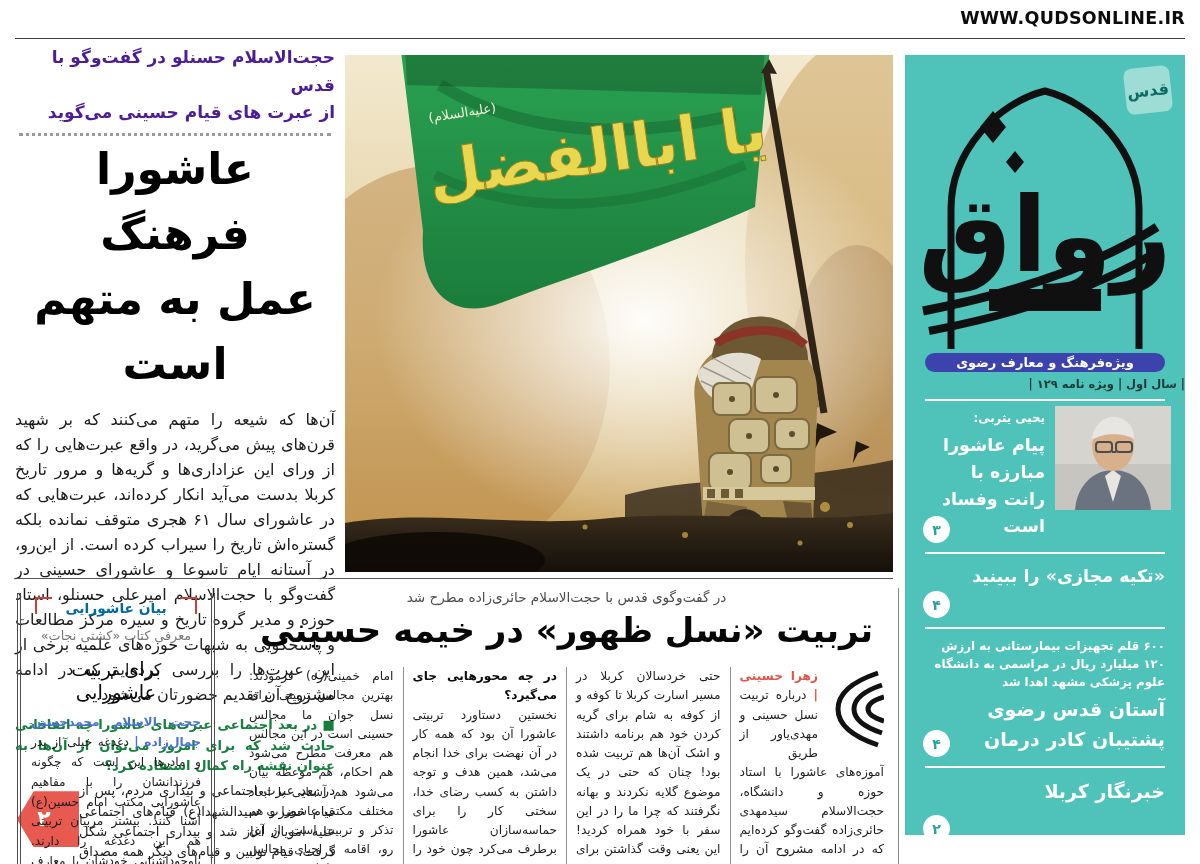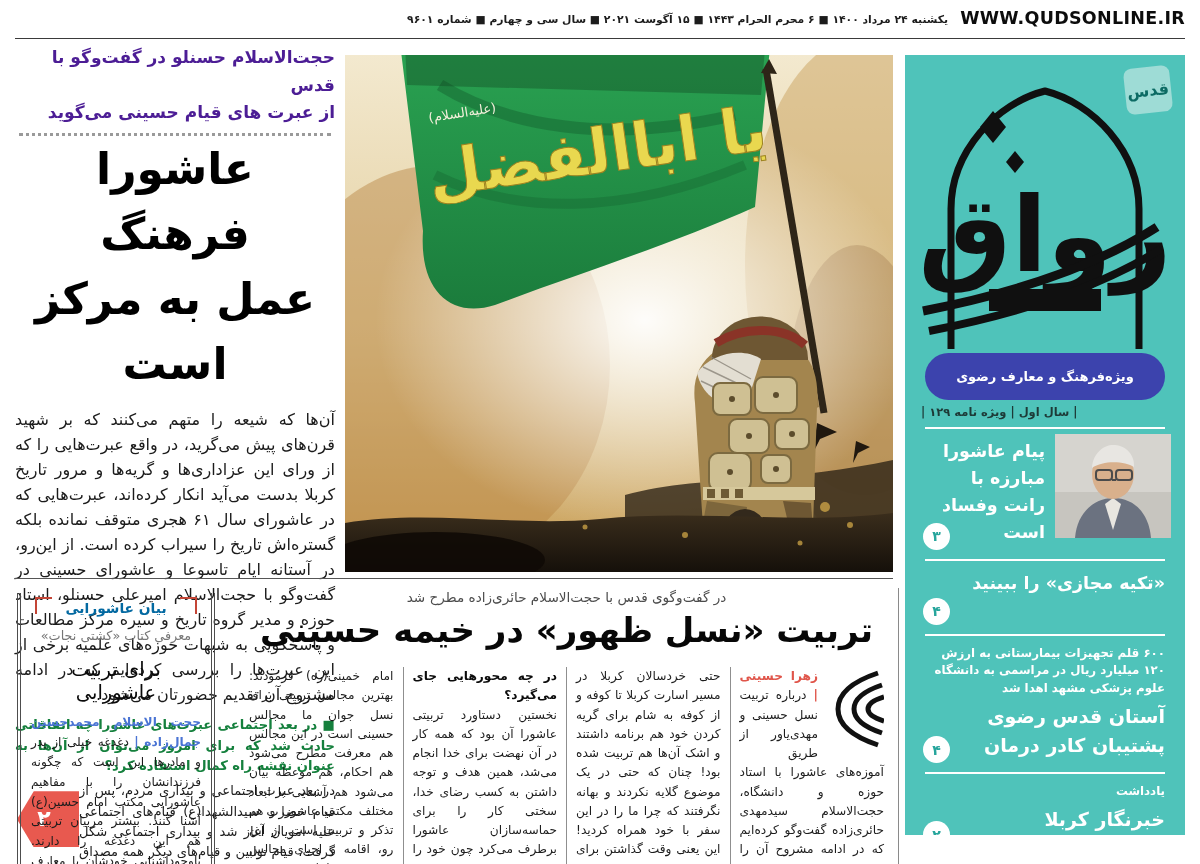--- a/index.html
+++ b/index.html
@@ -28,22 +28,22 @@
   .midrule{position:absolute;left:15px;top:578px;width:878px;border-top:1.4px solid #555;}
   .vrule{position:absolute;left:898px;top:588px;height:276px;border-left:1px solid #8a8a8a;}
 
   
   .sidebar{position:absolute;left:905px;top:55px;width:280px;height:780px;background:#4fc3ba;color:#fff;overflow:hidden;}
   .quds-mark{position:absolute;top:12px;right:14px;width:46px;height:46px;border-radius:8px;background:#9edcd6;
     display:flex;align-items:center;justify-content:center;transform:rotate(-6deg);
     color:#0c6b64;font-weight:bold;font-size:16px;}
   .mast{padding-top:4px;}
   .pill{margin:2px 20px 0;background:#3c43ad;border-radius:999px;text-align:center;font-size:13px;font-weight:bold;
-    color:#fff;padding:16px 4px;}
-  .issue{text-align:left;font-size:11.5px;font-weight:bold;color:#1d3a37;padding:5px 16px 8px;}
+    color:#fff;padding:2px 4px;}
+  .issue{text-align:right;font-size:11.5px;font-weight:bold;color:#1d3a37;padding:5px 0 8px;}
   .sb-sep{border-top:2px solid #ffffff;margin:0 20px;}
   .sb-item{position:relative;padding:9px 20px 12px;}
   .sb-kicker{font-size:11.8px;font-weight:bold;margin-bottom:4px;line-height:1.5;}
   .sb-title{font-size:17.5px;font-weight:bold;line-height:1.55;}
   .sb-badge{position:absolute;left:18px;bottom:9px;width:27px;height:27px;border-radius:50%;background:#fff;
     color:#26a59c;font-weight:bold;font-size:14px;display:flex;align-items:center;justify-content:center;}
   .sb-photo{float:right;width:116px;height:104px;margin:-4px -6px 4px 10px;}
   .item1{min-height:104px;}
   .item2{min-height:52px;border-radius:12px;}
   .item3{min-height:100px;}
@@ -74,33 +74,32 @@
   .int-q{font-weight:bold;color:#0b0b0b;}
   .ornament{float:right;width:58px;height:80px;margin:2px 0 4px 8px;}
 </style>
 </head>
 <body>
 
 <div class="page">
 
   <div class="topbar">
     <span class="site-url" dir="ltr">WWW.QUDSONLINE.IR</span>
-    <span class="dateline">یکشنبه ۲۴ مرداد ۱۴۰۰ ■ ۶ محرم الحرام ۱۴۴۳ ■ ۱۵ آگوست ۲۰۲۱ ■ سال سی و چهارم ■ شماره ۹۶۰۱</span>
   </div>
   <div class="toprule"></div>
 
   <section class="lead">
     <div class="lead-kicker">
       <div>حجت‌الاسلام حسنلو در گفت‌وگو با قدس</div>
       <div>از عبرت های قیام حسینی می‌گوید</div>
     </div>
     <div class="lead-dots"></div>
     <h1 class="lead-headline" style="margin:0;">
       <div>عاشورا فرهنگ</div>
-      <div>عمل به مرکز</div>
+      <div>عمل به متهم</div>
       <div>است</div>
     </h1>
     <p class="lead-intro" style="margin:12px 0 0;">آن‌ها که شیعه را متهم می‌کنند که بر شهید قرن‌های پیش می‌گرید، در واقع عبرت‌هایی را که از ورای این عزاداری‌ها و گریه‌ها و مرور تاریخ کربلا بدست می‌آید انکار کرده‌اند، عبرت‌هایی که در عاشورای سال ۶۱ هجری متوقف نمانده بلکه گستره‌اش تاریخ را سیراب کرده است. از این‌رو، در آستانه ایام تاسوعا و عاشورای حسینی در گفت‌وگو با حجت‌الاسلام امیرعلی حسنلو، استاد حوزه و مدیر گروه تاریخ و سیره مرکز مطالعات و پاسخگویی به شبهات حوزه‌های علمیه برخی از این عبرت‌ها را بررسی کرده‌ایم که در ادامه مشروح آن تقدیم حضورتان می‌شود.</p>
     <p class="lead-q" style="margin:8px 0 0;">■ در بعد اجتماعی عبرت‌های عاشورا چه اتفاقاتی حادث شد که برای امروز می‌توان از آن‌ها به عنوان نقشه راه کمال استفاده کرد؟</p>
     <div class="lead-a">
       <span class="page-badge-left">۲</span>
       <span>در بعد عبرت اجتماعی و بیداری مردم، پس از قیام حضرت سیدالشهدا(ع) قیام‌های اجتماعی علیه امویان آغاز شد و بیداری اجتماعی شکل گرفت، قیام توابین و قیام‌های دیگر همه مصداق عبرت‌های اجتماعی نهضت حسینی است...</span>
     </div>
   </section>
 
@@ -218,20 +217,21 @@
         <rect width="116" height="104" fill="#d6d4cf"></rect>
         <rect y="58" width="116" height="46" fill="#c7c5bf"></rect>
         <path d="M20,104 C22,78 40,64 58,64 C80,64 94,80 96,104 Z" fill="#6b7280"></path>
         <path d="M50,70 L58,64 L66,70 L58,96 Z" fill="#e8e6e0"></path>
         <ellipse cx="58" cy="40" rx="21" ry="25" fill="#d9b08c"></ellipse>
         <path d="M37,34 C38,18 50,10 60,11 C72,12 80,22 79,33 C70,27 48,26 37,34 Z" fill="#e8e6e2"></path>
         <rect x="41" y="36" width="16" height="10" rx="3" fill="none" stroke="#4b4b4b" stroke-width="2"></rect>
         <rect x="61" y="36" width="16" height="10" rx="3" fill="none" stroke="#4b4b4b" stroke-width="2"></rect>
         <path d="M57,46 h4" stroke="#4b4b4b" stroke-width="2"></path>
       </svg>
+      <div class="sb-kicker">یحیی یثربی:</div>
       <div class="sb-title">پیام عاشورا مبارزه با رانت وفساد است</div>
       <div class="sb-badge">۳</div>
     </div>
 
     <div class="sb-sep"></div>
 
     <div class="sb-item item2">
       <div class="sb-title" style="text-align:right;">«تکیه مجازی» را ببینید</div>
       <div class="sb-badge">۴</div>
     </div>
@@ -240,21 +240,20 @@
 
     <div class="sb-item item3">
       <div class="sb-kicker">۶۰۰ قلم تجهیزات بیمارستانی به ارزش ۱۲۰ میلیارد ریال در مراسمی به دانشگاه علوم پزشکی مشهد اهدا شد</div>
       <div class="sb-title" style="font-size:19px;">آستان قدس رضوی پشتیبان کادر درمان</div>
       <div class="sb-badge">۴</div>
     </div>
 
     <div class="sb-sep"></div>
 
     <div class="sb-item item4">
-      <div class="sb-kicker">یادداشت</div>
       <div class="sb-title" style="font-size:19px;">خبرنگار کربلا</div>
       <div class="sb-badge">۲</div>
     </div>
 
   </aside>
 
   <article class="book">
     <div class="book-label-row">
       <span class="corner l"></span>
       <span class="corner r"></span>

